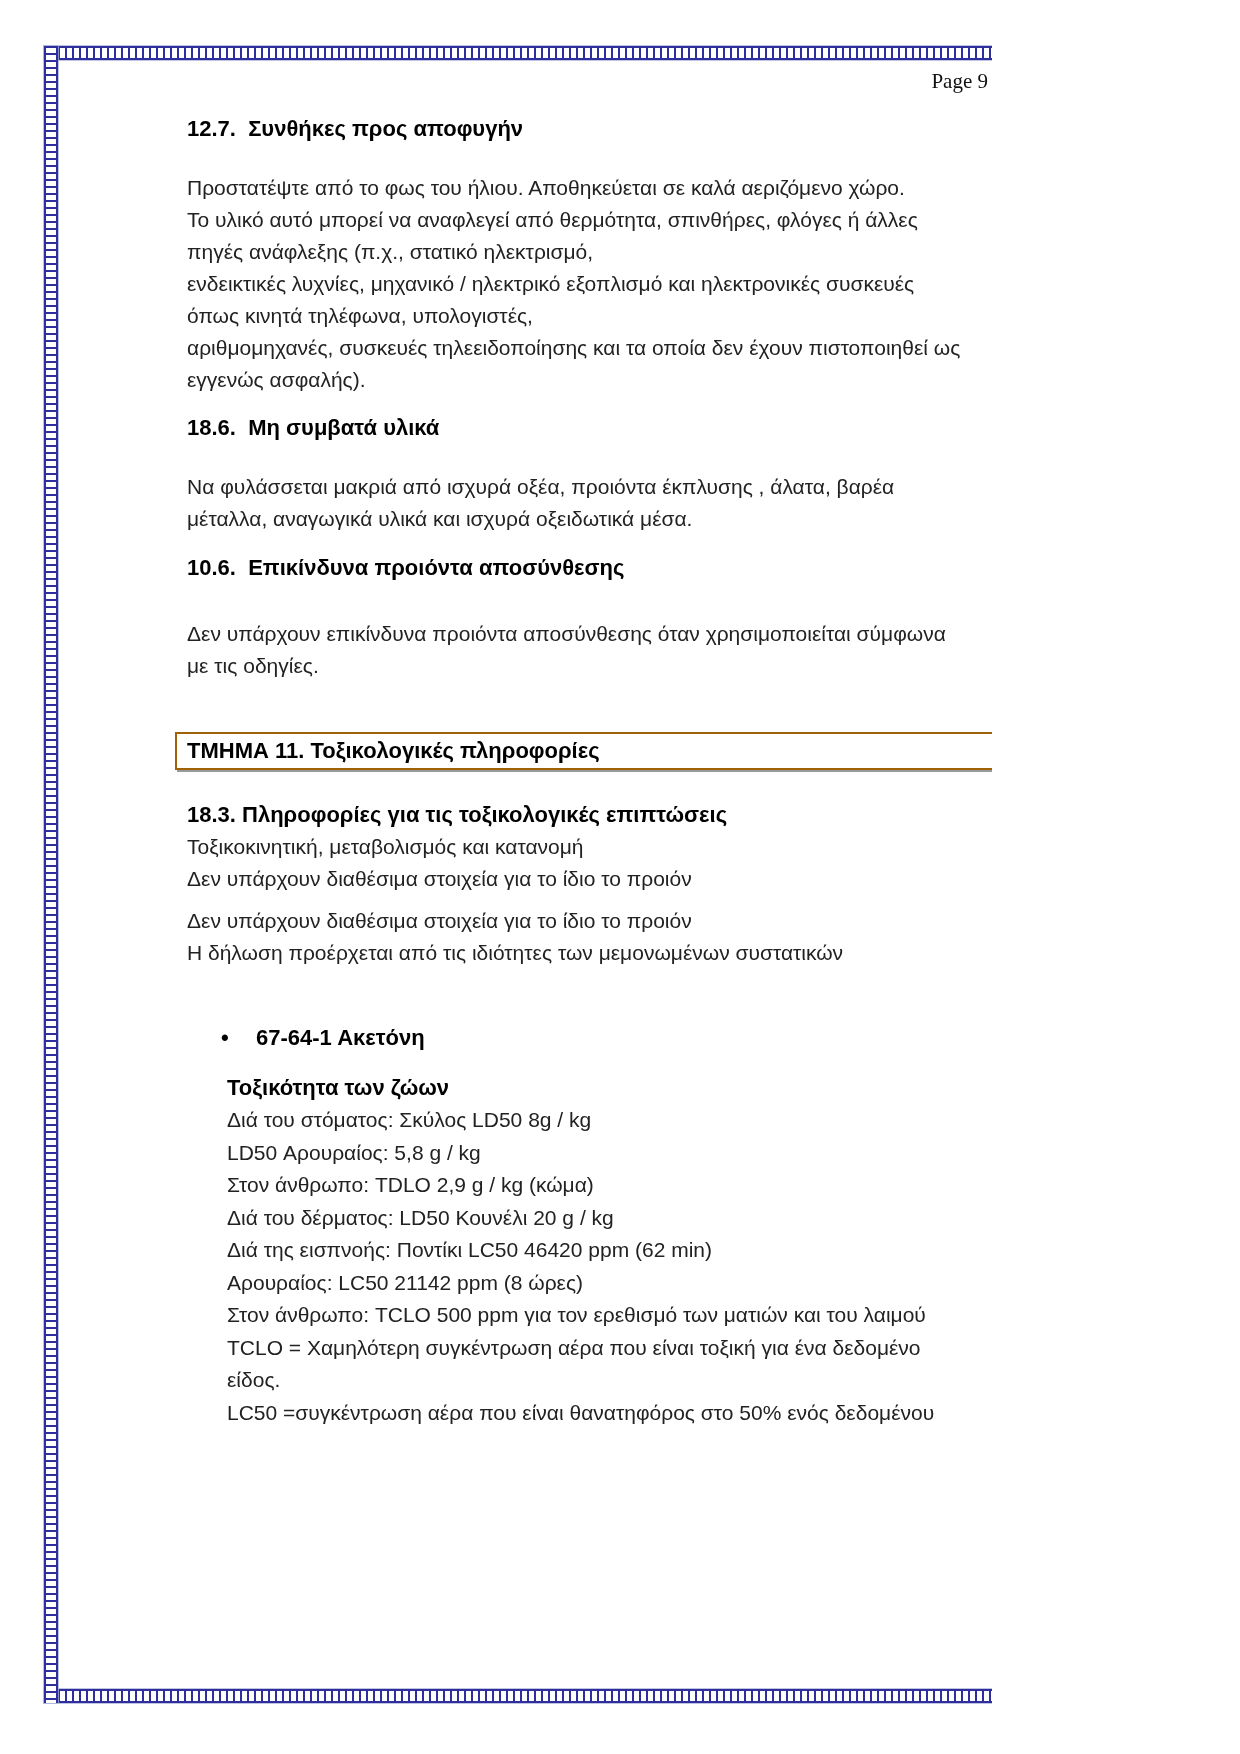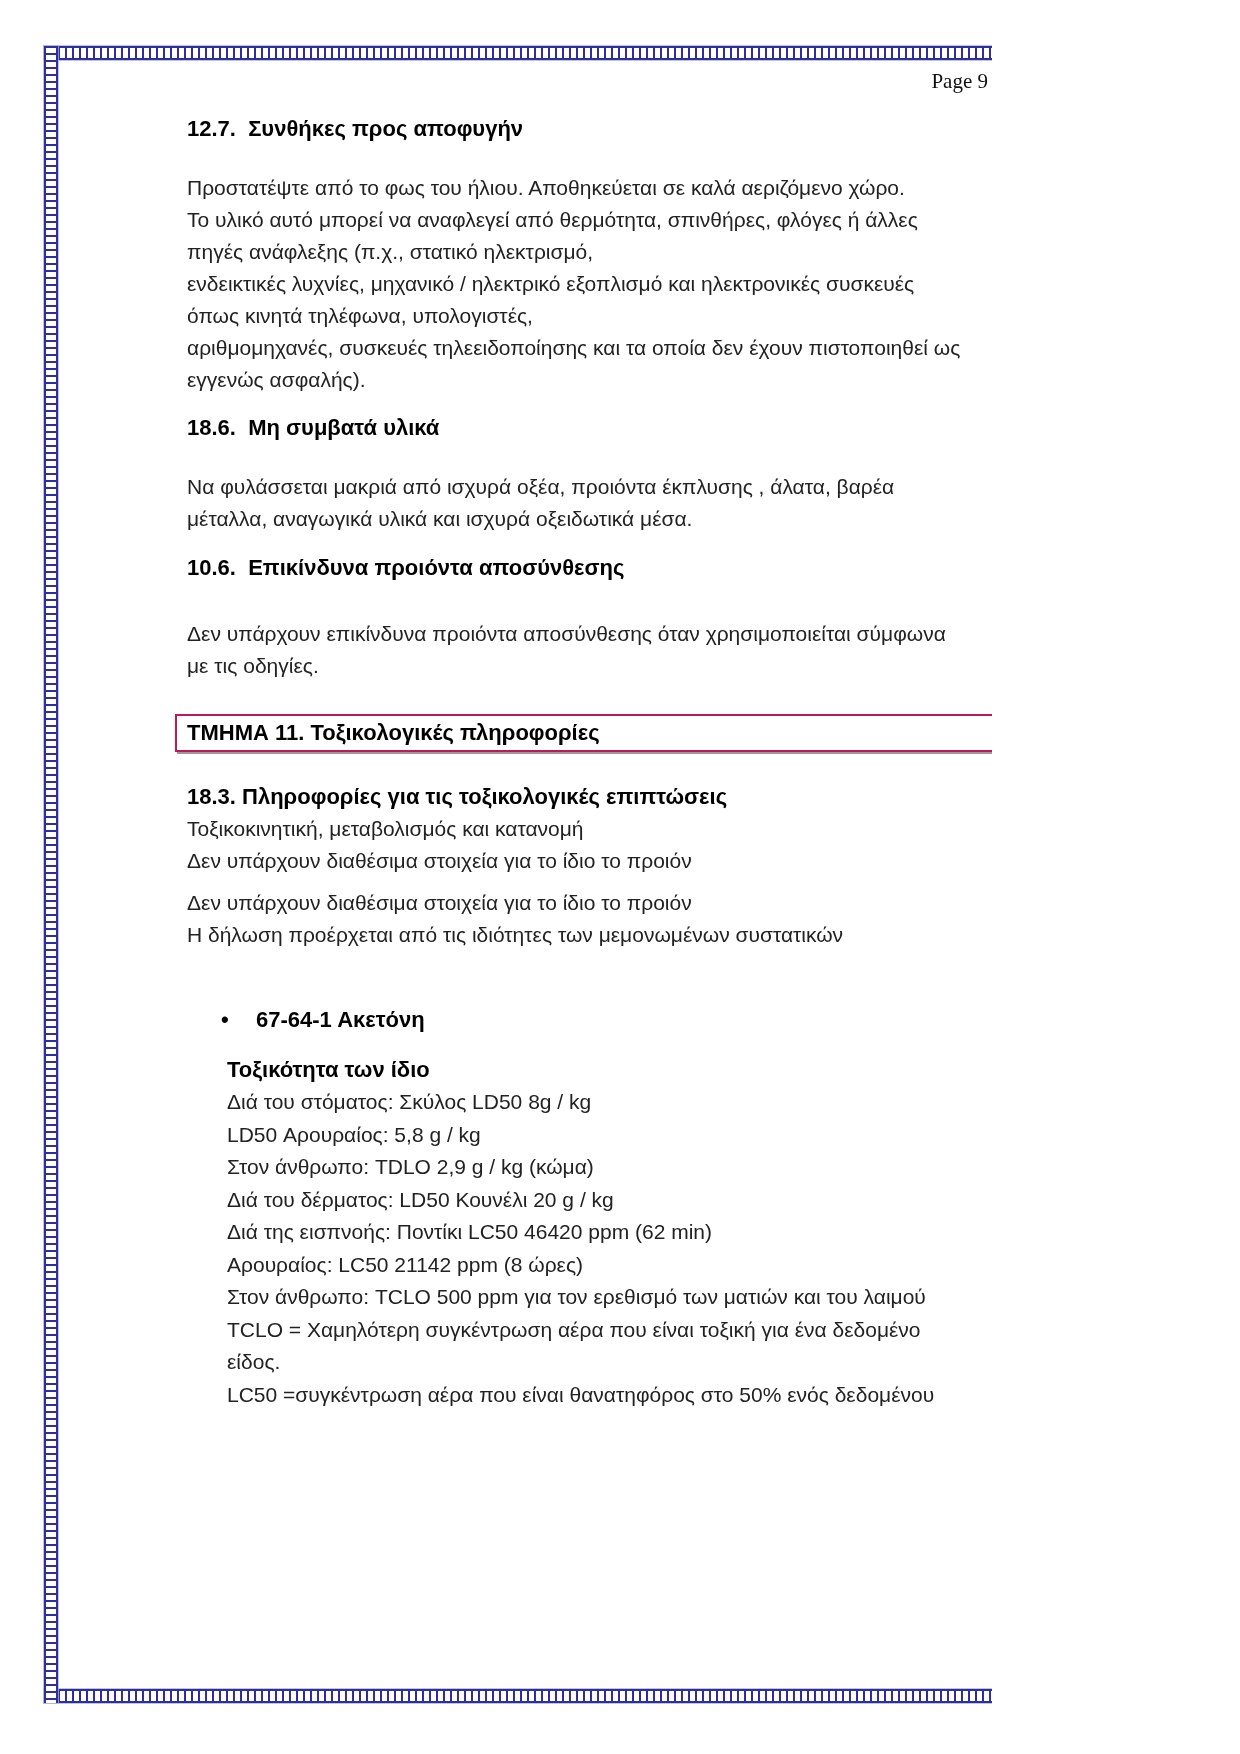--- a/index.html
+++ b/index.html
@@ -67,25 +67,25 @@
   }
   .p1{margin-top:59px;}
   .h104{margin-top:16px;}
   .p104{margin-top:27px;}
   .h105{margin-top:16px;}
   .p105{margin-top:27px;}
   .h106{margin-top:17px;}
   .p106{margin-top:34px;}
 
   .section-box{
-    margin-top:32px;
+    margin-top:50px;
     margin-left:-12px;
     width:872px;
     box-sizing:border-box;
-    border:2px solid #be185d;
+    border:2px solid #a16207;
     box-shadow:2px 2px 0 #9a9a9a;
     background:#ffffff;
     padding:1px 16px 1px 10px;
   }
   .section-box .hding{line-height:32px;}
 
   .h111{margin-top:29px;}
   .p111{margin-top:0;}
   .h1111{margin-top:10px;}
   .p1111{margin-top:10px;}
@@ -167,21 +167,21 @@
 
     <div class="body-text p1111">Δεν υπάρχουν διαθέσιμα στοιχεία για το ίδιο το προιόν
 Η δήλωση προέρχεται από τις ιδιότητες των μεμονωμένων συστατικών</div>
 
     <div class="bullet-row">
       <span class="bullet-dot">•</span>
       <span class="bullet-label">67-64-1  Ακετόνη</span>
     </div>
 
     <div class="animal-block">
-      <div class="animal-heading">Τοξικότητα των ίδιο</div>
+      <div class="animal-heading">Τοξικότητα των ζώων</div>
       <div class="tox-lines">Διά του στόματος: Σκύλος LD50 8g / kg
 LD50 Αρουραίος: 5,8 g / kg
 Στον άνθρωπο: TDLO 2,9 g / kg (κώμα)
 Διά του δέρματος: LD50 Κουνέλι 20 g / kg
 Διά της εισπνοής: Ποντίκι LC50 46420 ppm (62 min)
 Αρουραίος: LC50 21142 ppm (8 ώρες)
 Στον άνθρωπο: TCLO 500 ppm για τον ερεθισμό των ματιών και του λαιμού
 TCLO = Χαμηλότερη συγκέντρωση αέρα που είναι τοξική για ένα δεδομένο
 είδος.
 LC50 =συγκέντρωση αέρα που είναι θανατηφόρος στο 50% ενός δεδομένου</div>

